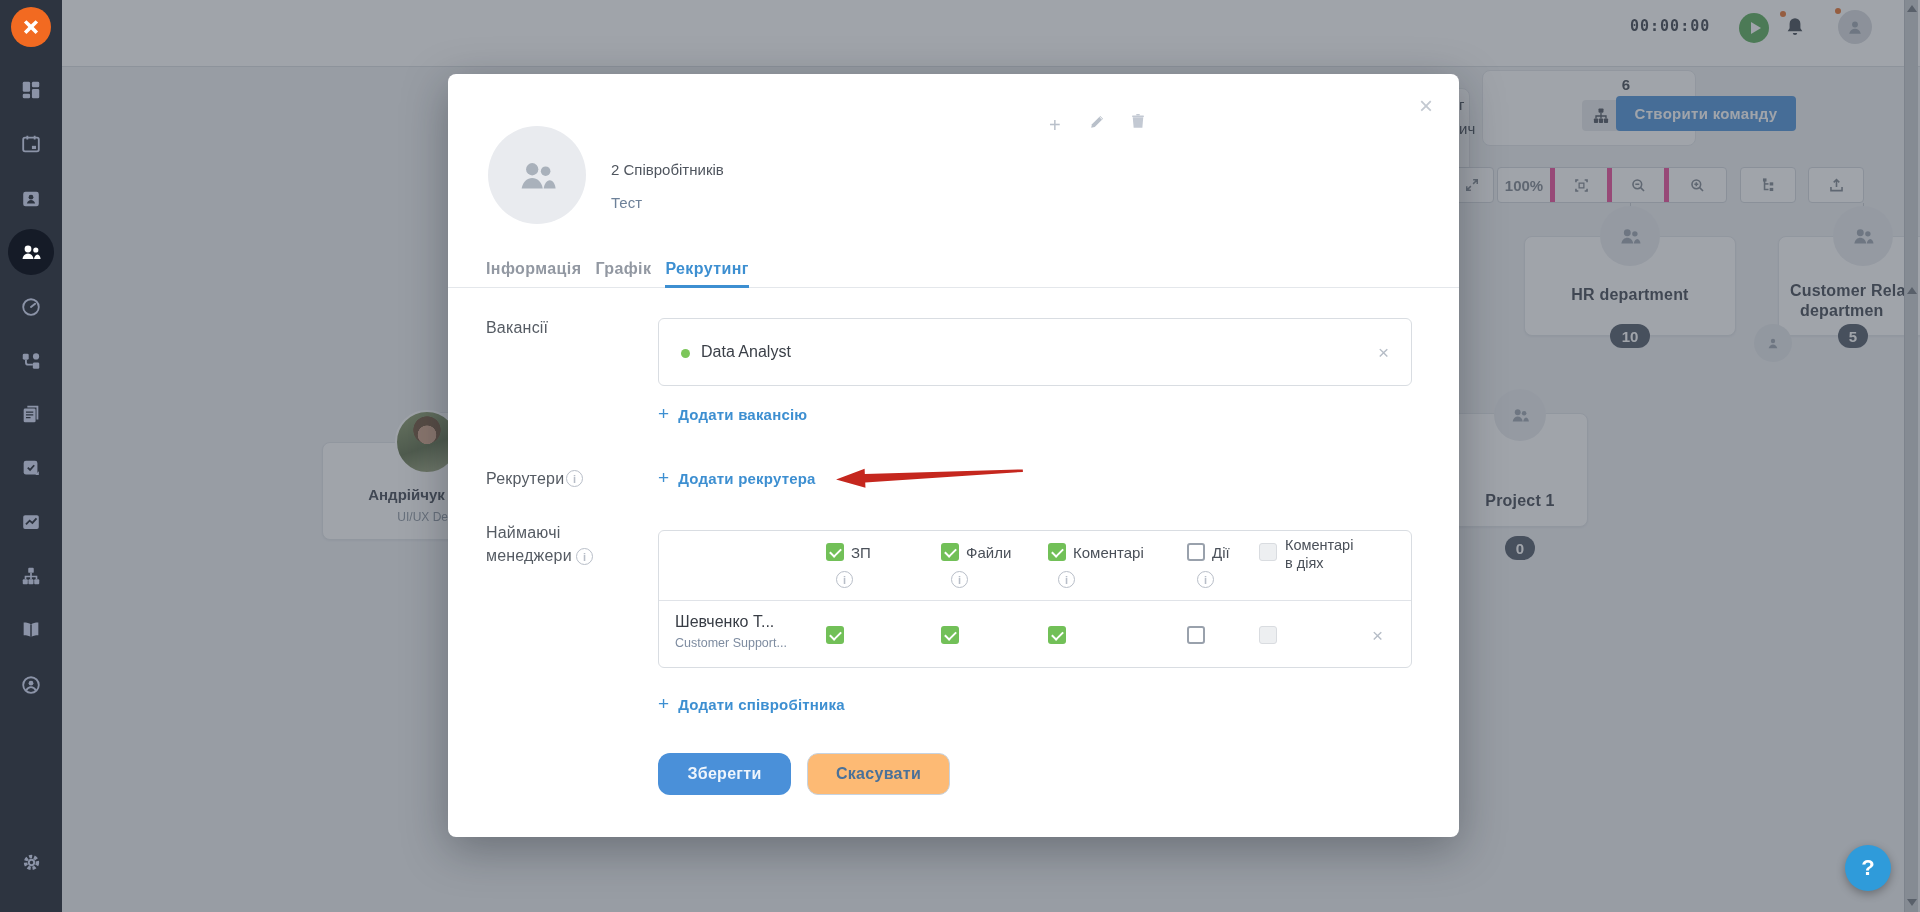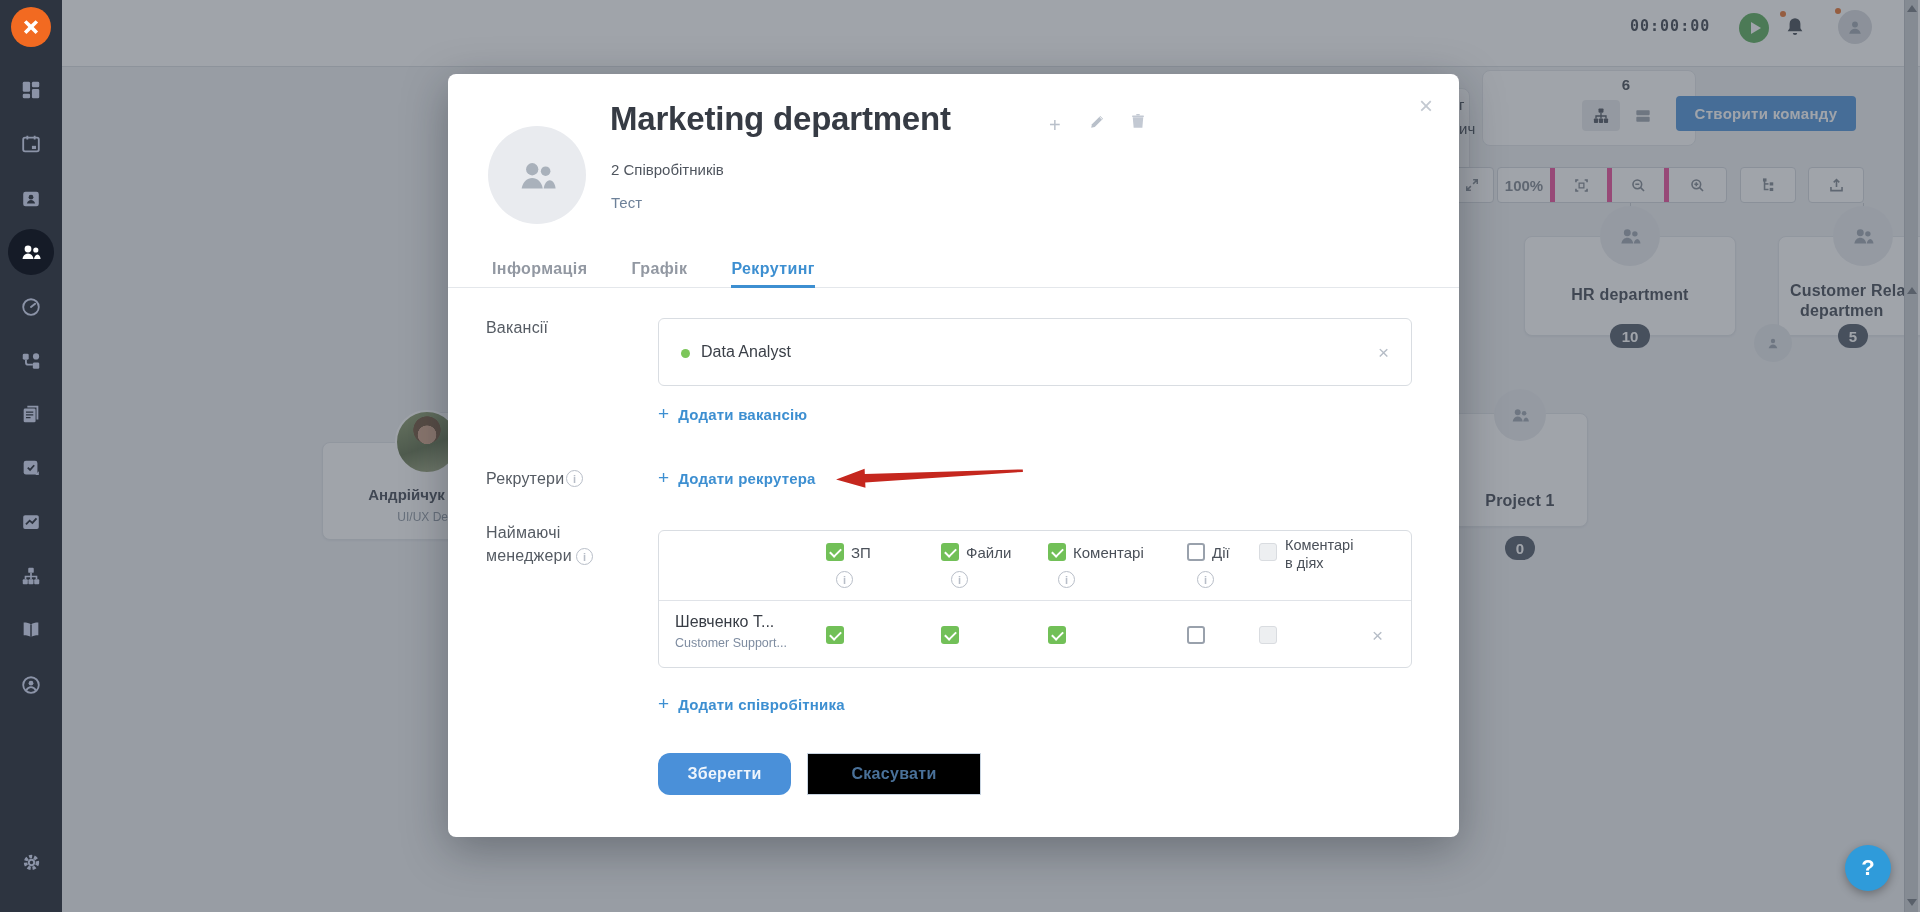--- a/index.html
+++ b/index.html
@@ -17,21 +17,21 @@
   .topbar{left:62px;top:0;width:1858px;height:67px;background:#fff;border-bottom:1px solid #d9dce0}
   .canvas{left:62px;top:67px;width:1858px;height:845px;background:#eef0f3}
   .search{left:116px;top:99px;width:350px;height:36px;background:#fff;border:1px solid #c9cdd4;border-radius:4px;display:flex;align-items:center;padding:0 10px;gap:8px;color:var(--soft);font-size:15px}
   .timer{left:1630px;top:17px;font-family:"DejaVu Sans Mono",monospace;font-size:15px;letter-spacing:1px;color:#3a414c;font-weight:700}
   .playbtn{left:1739px;top:13px;width:30px;height:30px;border-radius:50%;background:#57ab57;display:flex;align-items:center;justify-content:center}
   .playbtn .tri{width:0;height:0;border-left:10px solid #fff;border-top:6px solid transparent;border-bottom:6px solid transparent;margin-left:3px}
   .dot{width:10px;height:10px;border-radius:50%;background:#e8702a;border:2px solid #fff}
   .tb-avatar{left:1838px;top:10px;width:34px;height:34px;border-radius:50%;background:#d6d9de;display:flex;align-items:center;justify-content:center}
   .panel{background:#fff;border:1px solid #e2e5e9;border-radius:8px}
   .toggle-btn{width:38px;height:31px;border-radius:4px;display:flex;align-items:center;justify-content:center}
-  .create-btn{left:1676px;top:96px;width:180px;height:35px;background:var(--btn-blue);color:#fff;font-weight:700;font-size:15px;border:none;border-radius:4px;display:flex;align-items:center;justify-content:center;letter-spacing:.3px}
+  .create-btn{left:1616px;top:96px;width:180px;height:35px;background:var(--btn-blue);color:#fff;font-weight:700;font-size:15px;border:none;border-radius:4px;display:flex;align-items:center;justify-content:center;letter-spacing:.3px}
   .toolbtn{height:36px;background:#fff;border:1px solid #d2d6dc;border-radius:4px;display:flex;align-items:center;justify-content:center;color:#7d848e}
   .toolgroup{display:flex;background:#fff;border:1px solid #d2d6dc;border-radius:4px;height:36px}
   .toolgroup>div{width:57px;display:flex;align-items:center;justify-content:center;color:#7d848e;border-right:5px solid #ec4899}
   .toolgroup>div:last-child{border-right:none}
   .pct{font-weight:700;font-size:15px;color:#8a9099}
   .card{background:#fff;border:1px solid #e1e4e8;border-radius:8px;box-shadow:0 1px 2px rgba(40,50,60,.06)}
   .avatar-circle{border-radius:50%;background:#e9ebef;display:flex;align-items:center;justify-content:center;color:#9aa3ae}
   .badge{position:absolute;background:var(--badge);color:#fff;border-radius:13px;font-size:15px;font-weight:700;display:flex;align-items:center;justify-content:center}
   .card-title{font-weight:700;font-size:16px;color:#3f4550;text-align:center;letter-spacing:.2px}
   .photo-avatar{border-radius:50%;background:
@@ -56,21 +56,21 @@
 
   
   .modal{left:448px;top:74px;width:1011px;height:763px;background:#fff;border-radius:8px;box-shadow:0 12px 45px rgba(20,26,34,.35);z-index:40}
   .m-close{right:26px;top:20px;font-size:24px;color:#c3c9d1;line-height:1;cursor:pointer}
   .m-avatar{left:40px;top:52px;width:98px;height:98px}
   .m-title{left:162px;top:26px;font-size:33px;font-weight:700;color:var(--ink);letter-spacing:-.2px}
   .m-sub{left:163px;top:87px;font-size:15px;color:#4f555e}
   .m-link{left:163px;top:120px;font-size:15px;color:#6d8199}
   .t-ic{top:38px;color:#b9c0ca}
   .tabs-wrap{left:0;top:186px;width:1011px;height:28px;border-bottom:1px solid #e4e7eb}
-  .tabs{position:absolute;left:44px;top:0;display:flex;gap:44px;height:28px}
+  .tabs{position:absolute;left:38px;top:0;display:flex;gap:14px;height:28px}
   .tab{font-size:16px;font-weight:700;letter-spacing:.4px;color:#9298a2;height:28px}
   .tab.active{color:var(--blue);border-bottom:3px solid var(--blue)}
   .f-label{font-size:16px;color:var(--muted);letter-spacing:.2px}
   .vac-box{left:210px;top:244px;width:754px;height:68px;border:1px solid var(--line);border-radius:6px}
   .gdot{position:absolute;left:22px;top:30px;width:9px;height:9px;border-radius:50%;background:#7cc65a}
   .vac-name{position:absolute;left:42px;top:24px;font-size:16px;color:#3a3f47}
   .x-ic{color:#b6bdc7;font-size:19px;line-height:1}
   .link{color:var(--blue);font-weight:700;font-size:15px;letter-spacing:.2px;display:flex;align-items:center;gap:9px}
   .link .pl{font-size:19px;font-weight:400;line-height:1;margin-top:-2px}
   .info-icon{width:17px;height:17px;border:1.5px solid #b8bec8;border-radius:50%;color:#b8bec8;font-size:11px;font-weight:700;display:flex;align-items:center;justify-content:center;font-style:normal}
@@ -83,21 +83,21 @@
   .cb.unchecked{background:#fff;border:2px solid #99a1ac}
   .cb.disabled{background:#edeff1;border:1px solid #d9dce0}
   .th-label{position:absolute;top:13px;font-size:15px;color:#4a5059}
   .th-label2{position:absolute;top:5px;font-size:14.5px;color:#4a5059;line-height:18px}
   .row-name{position:absolute;left:16px;top:82px;font-size:16px;color:#383d45}
   .row-role{position:absolute;left:16px;top:105px;font-size:12.5px;color:#7e8ca0}
   
   .red-arrow{left:385px;top:391px;transform:rotate(-2.5deg)}
   
   .btn-save{left:210px;top:679px;width:133px;height:42px;background:var(--btn-blue);border:none;border-radius:12px;color:#eef5fc;font-weight:700;font-size:16px;letter-spacing:.3px}
-  .btn-cancel{left:359px;top:679px;width:174px;height:42px;background:#000000;border:1px solid #c7d3e0;border-radius:0;color:#4a7199;font-weight:700;font-size:16px;letter-spacing:.3px}
+  .btn-cancel{left:359px;top:679px;width:143px;height:42px;background:#fdba74;border:1px solid #c7d3e0;border-radius:11px;color:#4a7199;font-weight:700;font-size:16px;letter-spacing:.3px}
   
   .help{left:1845px;top:845px;width:46px;height:46px;border-radius:50%;background:#2f9bda;color:#fff;font-size:22px;font-weight:700;border:none;display:flex;align-items:center;justify-content:center;z-index:50;box-shadow:0 3px 10px rgba(0,0,0,.3)}
 </style>
 </head>
 <body>
 
 <div class="stage">
 
   <div class="abs topbar"></div>
   <div class="abs canvas"></div>
@@ -358,21 +358,20 @@
     <div class="abs m-close">×</div>
 
     <div class="abs m-avatar avatar-circle">
       <svg width="46" height="46" viewBox="0 0 24 24">
           <circle cx="9.5" cy="9" r="3.2" fill="#a9b1bb"></circle>
           <path d="M4 19c.6-3.5 2.9-5.4 5.5-5.4S14.4 15.5 15 19z" fill="#a9b1bb"></path>
           <circle cx="16.5" cy="10" r="2.5" fill="#a9b1bb"></circle>
           <path d="M15.5 19c.3-2.4 1.5-4.1 3.2-4.3 1.7.2 2.7 1.9 3 4.3z" fill="#a9b1bb"></path>
         </svg>
     </div>
-    <h1 class="abs m-title">Marketing department</h1>
     <span class="abs t-ic" style="left:601px;top:40px;font-size:20px">+</span>
     <span class="abs t-ic" style="left:640px">
       <svg width="19" height="19" viewBox="0 0 24 24">
           <path d="M4 20l1-4.5L15.5 5l3.5 3.5L8.5 19z" fill="#b9c0ca"></path>
           <path d="M14.5 6l3.5 3.5" stroke="#fff" stroke-width="1.2"></path>
         </svg>
     </span>
     <span class="abs t-ic" style="left:681px">
       <svg width="18" height="18" viewBox="0 0 24 24">
           <path d="M5 7h14l-1.2 14H6.2z" fill="#c3c9d3"></path>

